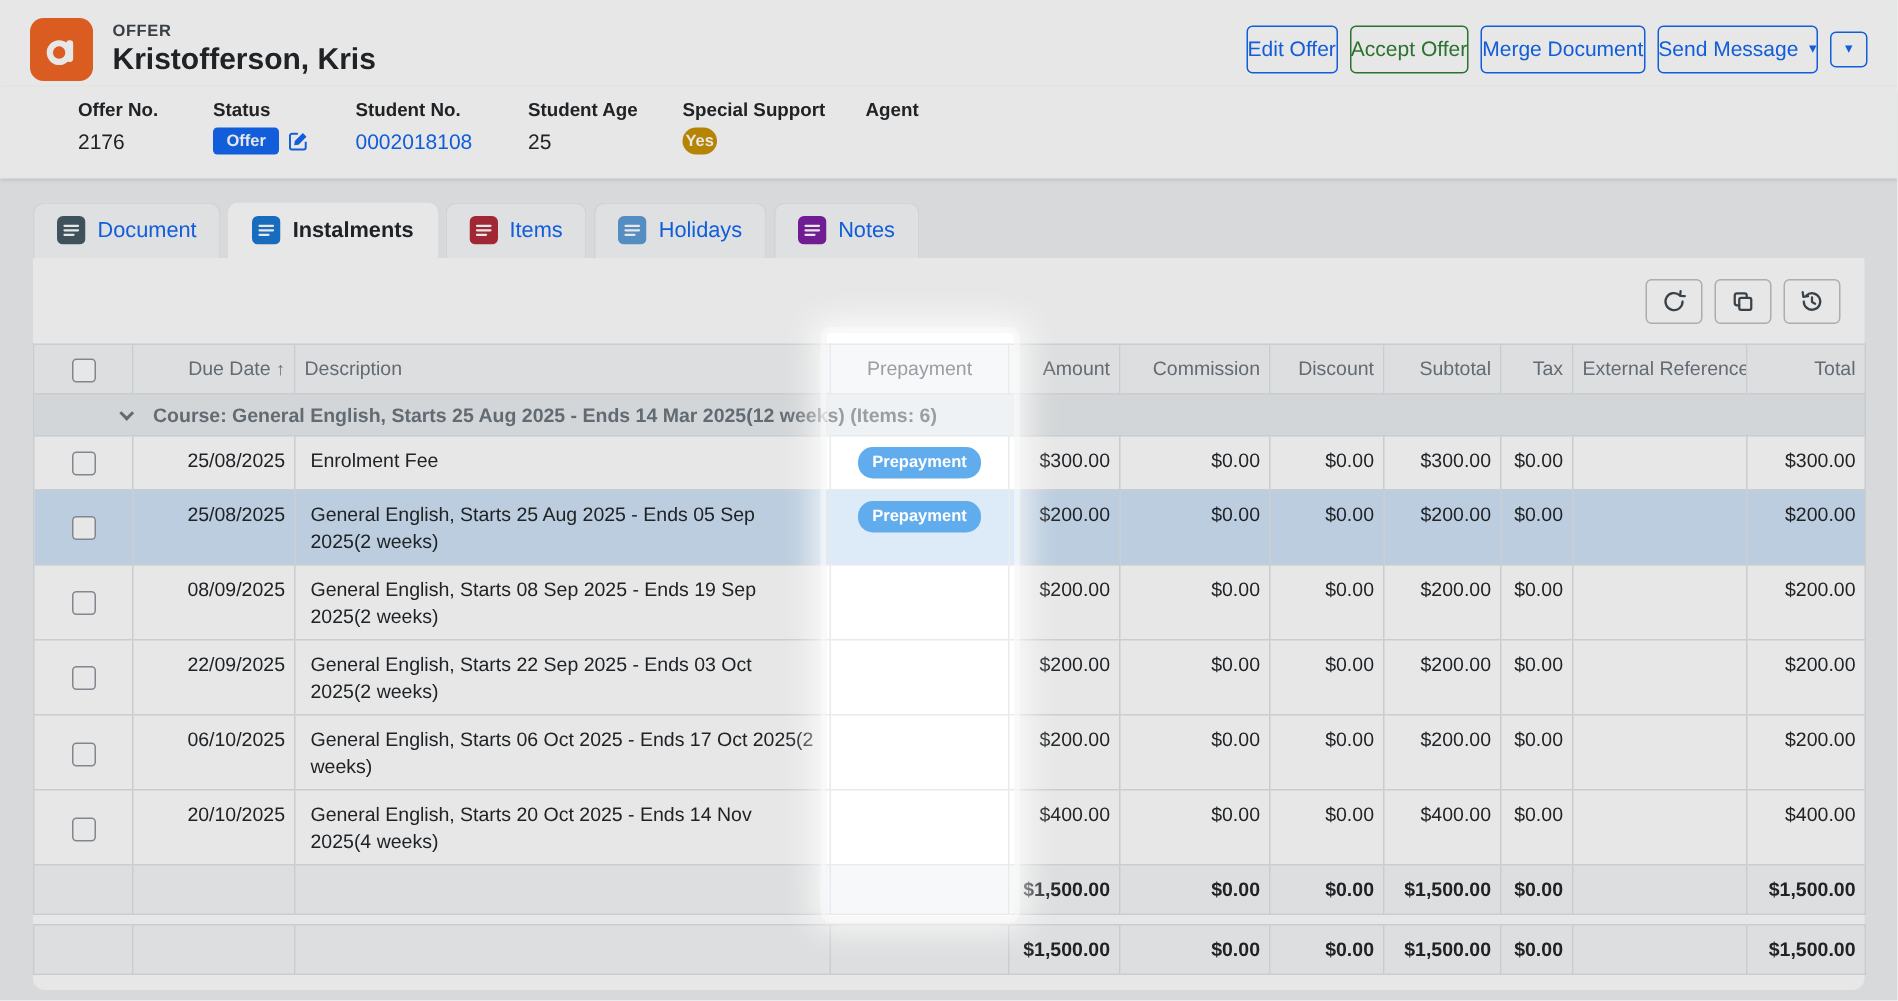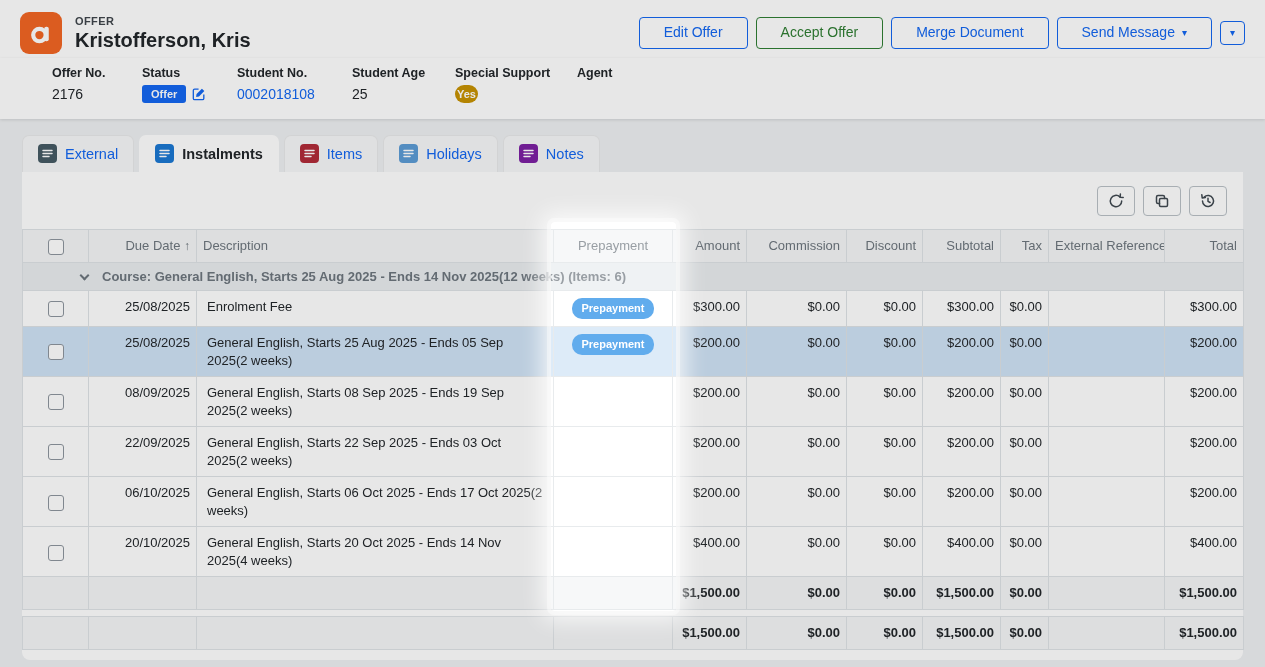--- a/index.html
+++ b/index.html
@@ -22,21 +22,21 @@
   .topbar-left { display: flex; align-items: center; gap: 13px; }
   .logo {
     width: 42px; height: 42px; border-radius: 9px; background: #f26522;
     display: flex; align-items: center; justify-content: center; flex: none;
   }
   .type-label { font-size: 11px; font-weight: 700; letter-spacing: .4px; color: #3f454b; }
   .page-title { font-size: 20px; font-weight: 700; margin-top: 2px; }
   .actions { display: flex; align-items: center; gap: 8px; }
   .btn {
     background: #fff; border: 1px solid #1266f1; color: #1266f1;
-    font-size: 14px; padding: 6px 24px; border-radius: 4px; cursor: pointer;
+    font-size: 14px; padding: 6px 0; border-radius: 4px; cursor: pointer;
     display: inline-flex; align-items: center; gap: 7px; line-height: 1.25;
   }
   .btn.green { border-color: #2e7d32; color: #2e7d32; }
   .btn.caret-only { padding: 6px 9px; }
   .caret { font-size: 10px; line-height: 1; }
 
   
   .info-row {
     background: #fff; display: flex; align-items: flex-start;
     padding: 8px 20px 16px 30px;
@@ -196,21 +196,21 @@
     <div class="field-value"></div>
   </div>
 </div>
 
 <nav class="tabs">
   <div class="tab">
     <svg class="tab-ic" width="19" height="19" viewBox="0 0 19 19">
       <rect width="19" height="19" rx="4" fill="#455a64"></rect>
         <path d="M5 6.5h9M5 9.5h9M5 12.5h6" stroke="#fff" stroke-width="1.5" stroke-linecap="round" fill="none"></path>
     </svg>
-    <span>External</span>
+    <span>Document</span>
   </div>
   <div class="tab active">
     <svg class="tab-ic" width="19" height="19" viewBox="0 0 19 19">
       <rect width="19" height="19" rx="4" fill="#1976d2"></rect>
         <path d="M5 6.5h9M5 9.5h9M5 12.5h6" stroke="#fff" stroke-width="1.5" stroke-linecap="round" fill="none"></path>
     </svg>
     <span>Instalments</span>
   </div>
   <div class="tab">
     <svg class="tab-ic" width="19" height="19" viewBox="0 0 19 19">
@@ -289,21 +289,21 @@
         <th class="ar th-sortable">Discount</th>
         <th class="ar th-sortable">Subtotal</th>
         <th class="ar th-sortable">Tax</th>
         <th class="al th-sortable">External Reference</th>
         <th class="ar th-sortable">Total</th>
       </tr>
     </thead>
     <tbody>
       <tr class="group">
         <td colspan="11">
-          <span class="chev"></span><span>Course: General English, Starts 25 Aug 2025 - Ends 14 Nov 2025(12 weeks) (Items: 6)</span>
+          <span class="chev"></span><span>Course: General English, Starts 25 Aug 2025 - Ends 14 Mar 2025(12 weeks) (Items: 6)</span>
         </td>
       </tr>
 
       <tr class="row">
         <td class="cell-check"><input type="checkbox" class="cb" style=""></td>
         <td class="ar">25/08/2025</td>
         <td class="al">Enrolment Fee</td>
         <td class="ac"><span class="badge-prepay">Prepayment</span></td>
         <td class="ar">$300.00</td>
         <td class="ar">$0.00</td>

